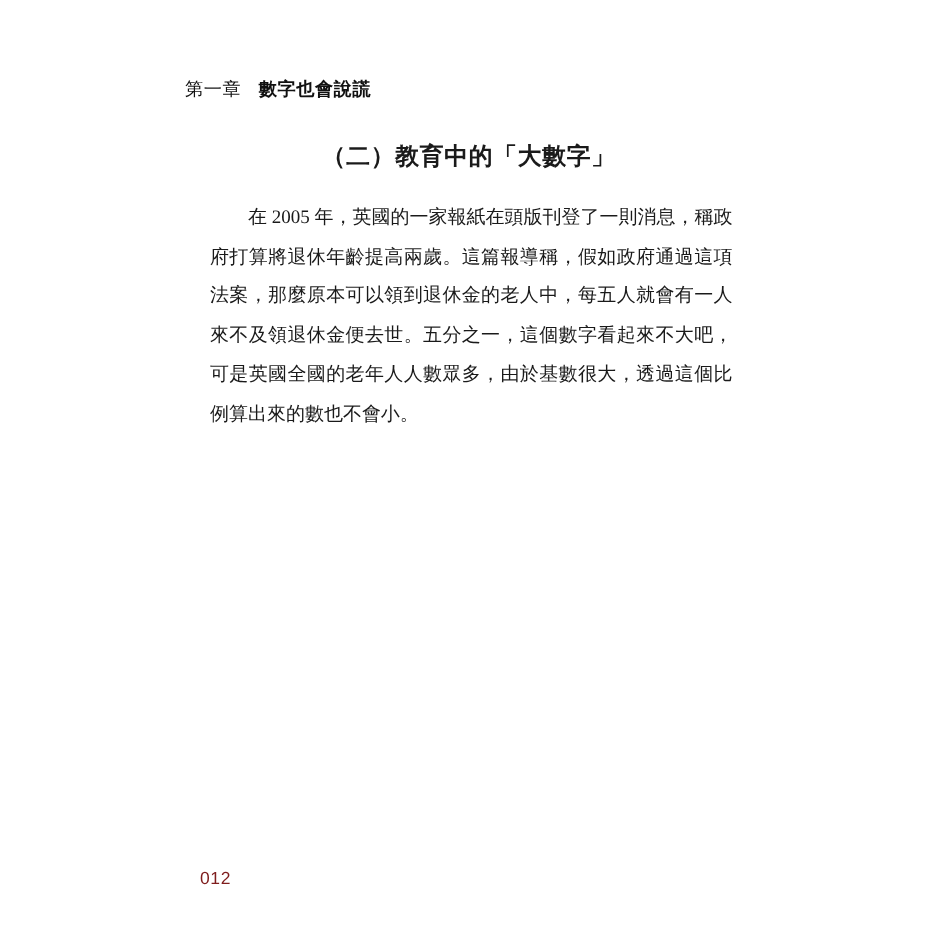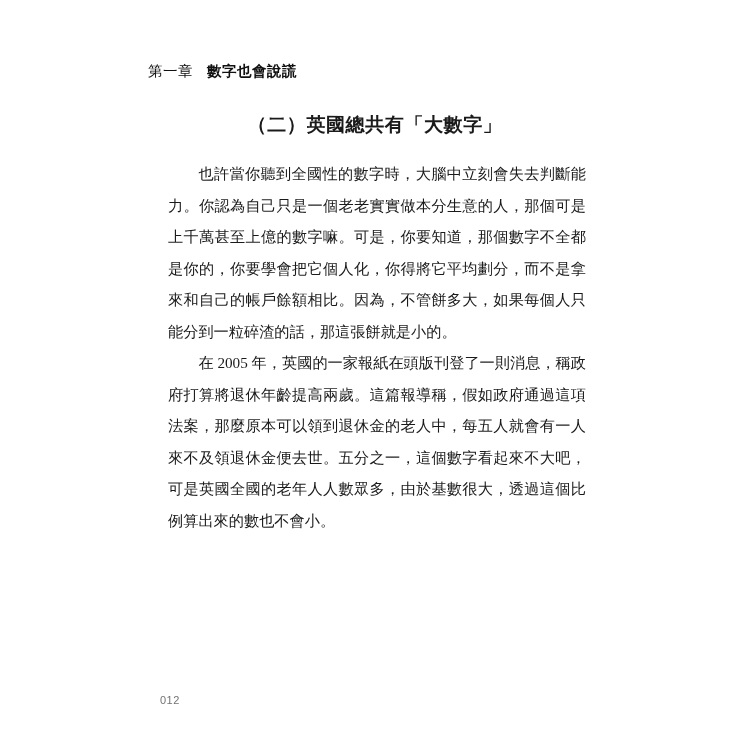--- a/index.html
+++ b/index.html
@@ -57,37 +57,36 @@
     text-justify: inter-ideograph;
   }
   .body-text p {
     margin: 0 0 0 0;
     text-indent: 2em;
   }
   .folio {
     position: absolute;
     left: 160px;
     top: 694px;
-    font-size: 11px;
-    color: #737373;
+    font-size: 14px;
+    color: #7f1d1d;
     font-family: "Liberation Sans", sans-serif;
     letter-spacing: 0.5px;
   }
 </style>
 </head>
 <body>
 
 <div class="page">
 
   <div class="running-head">
     <span class="chapter-label">第一章</span><span class="chapter-title">數字也會說謊</span>
   </div>
 
-  <div class="section-title">（二）英國總共有「大數字」</div>
+  <div class="section-title">（二）教育中的「大數字」</div>
 
   <div class="body-text">
-    <p>也許當你聽到全國性的數字時，大腦中立刻會失去判斷能力。你認為自己只是一個老老實實做本分生意的人，那個可是上千萬甚至上億的數字嘛。可是，你要知道，那個數字不全都是你的，你要學會把它個人化，你得將它平均劃分，而不是拿來和自己的帳戶餘額相比。因為，不管餅多大，如果每個人只能分到一粒碎渣的話，那這張餅就是小的。</p>
     <p>在 2005 年，英國的一家報紙在頭版刊登了一則消息，稱政府打算將退休年齡提高兩歲。這篇報導稱，假如政府通過這項法案，那麼原本可以領到退休金的老人中，每五人就會有一人來不及領退休金便去世。五分之一，這個數字看起來不大吧，可是英國全國的老年人人數眾多，由於基數很大，透過這個比例算出來的數也不會小。</p>
   </div>
 
   <div class="folio">012</div>
 
 </div>
 
 </body></html>

